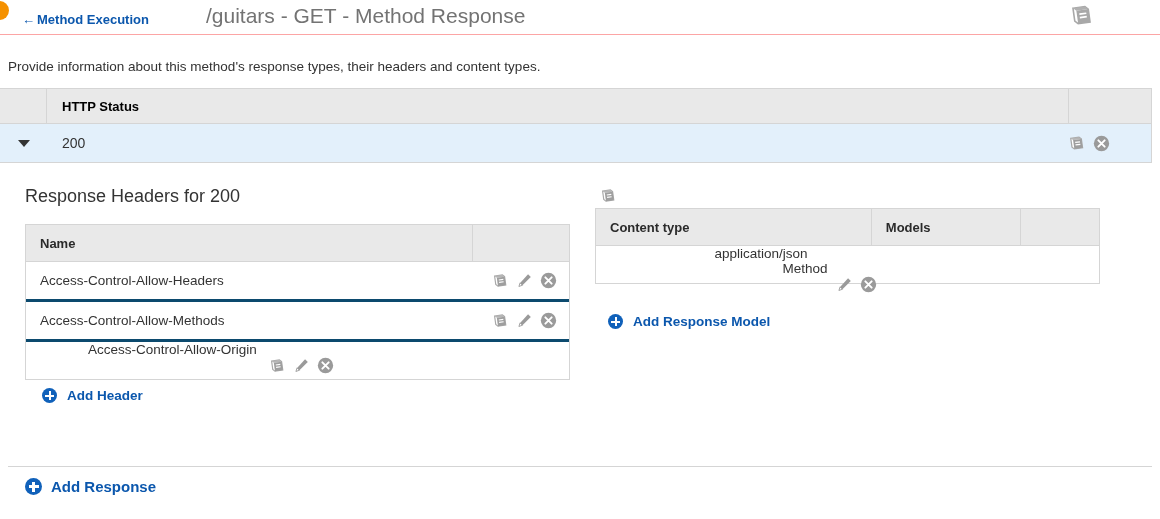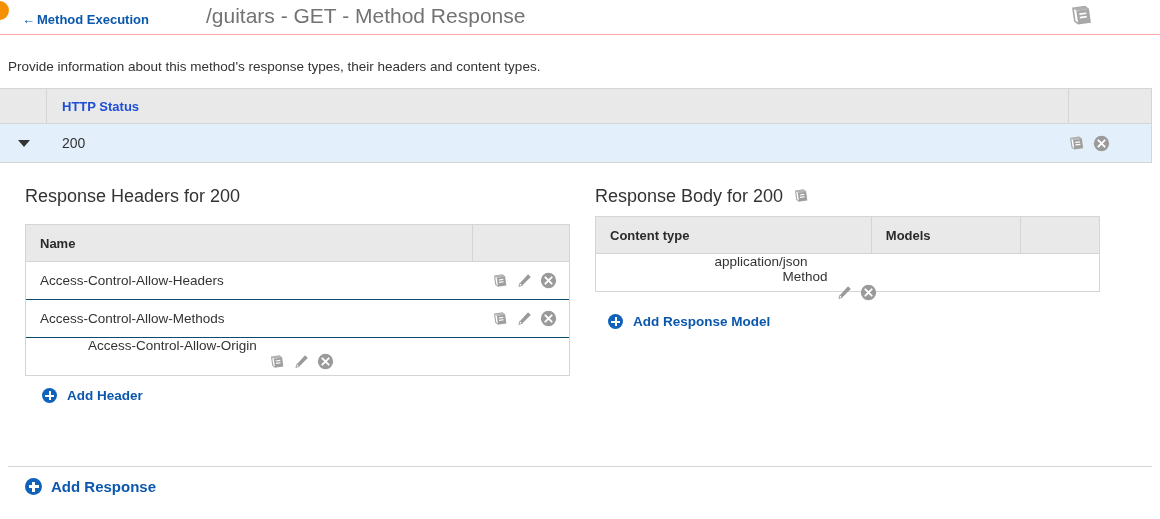--- a/index.html
+++ b/index.html
@@ -95,21 +95,21 @@
     border-right: 1px solid #d5d5d5;
     box-sizing: border-box;
   }
   #status-head .c-label {
     flex: 1;
     display: flex;
     align-items: center;
     padding-left: 15px;
     font-size: 13px;
     font-weight: bold;
-    color: #1d4ed8;
+    color: #000000;
     box-sizing: border-box;
   }
   #status-head .c-actions {
     width: 83px;
     border-left: 1px solid #d5d5d5;
     box-sizing: border-box;
   }
   #status-row {
     display: flex;
     height: 38px;
@@ -175,21 +175,21 @@
     padding-left: 14px;
     font-size: 13px;
     font-weight: bold;
     color: #2a2a2a;
     box-sizing: border-box;
   }
   .data-table .trow {
     display: flex;
     height: 37px;
     align-items: center;
-    border-bottom: 1px solid #0c4a6e;
+    border-bottom: 3px solid #0c4a6e;
   }
   .data-table .trow:last-child { border-bottom: none; flex-direction: column; }
   .data-table .td {
     display: flex;
     align-items: center;
     padding-left: 14px;
     font-size: 13.5px;
     color: #333333;
     box-sizing: border-box;
   }
@@ -200,21 +200,21 @@
     justify-content: flex-end;
     gap: 7px;
     padding-right: 12px;
     box-sizing: border-box;
   }
 
   #headers-table { left: 25px; top: 224px; width: 545px; }
   #headers-table .c-name    { width: 447px; }
   #headers-table .c-actions { width: 96px; }
 
-  #body-table { left: 595px; top: 216px; width: 505px; }
+  #body-table { left: 595px; top: 208px; width: 505px; }
   #body-table .c-ctype  { width: 294px; }
   #body-table .c-models { width: 158px; }
   #body-table .c-actions{ width: 83px; }
 
   
   .add-link {
     position: absolute;
     display: flex;
     align-items: center;
     gap: 10px;
@@ -416,21 +416,20 @@
     </div>
   </div>
 </div>
 
 <div id="add-header" class="add-link">
   <span class="plus-icon"></span>
   <span>Add Header</span>
 </div>
 
 <div id="body-heading" class="section-heading">
-  <span>Response Body for 200</span>
   <span class="icon inline-book">
     <svg width="17" height="17" viewBox="0 0 26 26">
         <g transform="rotate(-8 13 13)">
       <path d="M5 5 L17 5 L20 8 L20 21 L8 21 L5 18 Z" fill="#ffffff" stroke="#a8a8a8" stroke-width="1.8"></path>
       <path d="M5 5 L17 5 L20 8 L8 8 Z" fill="#b5b5b5"></path>
       <path d="M8 8 L20 8 L20 21 L8 21 Z" fill="#9e9e9e"></path>
       <rect x="10.5" y="11" width="7" height="1.8" fill="#ffffff"></rect>
       <rect x="10.5" y="14.6" width="7" height="1.8" fill="#ffffff"></rect>
     </g>
       </svg>

